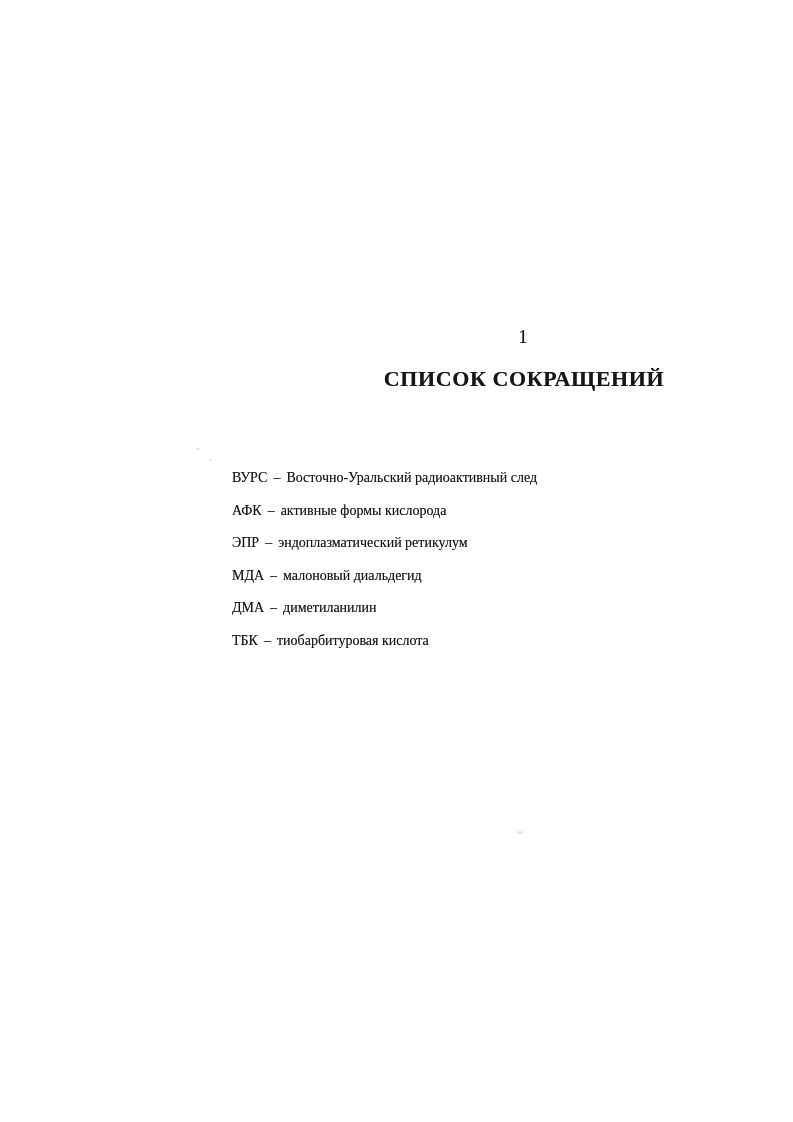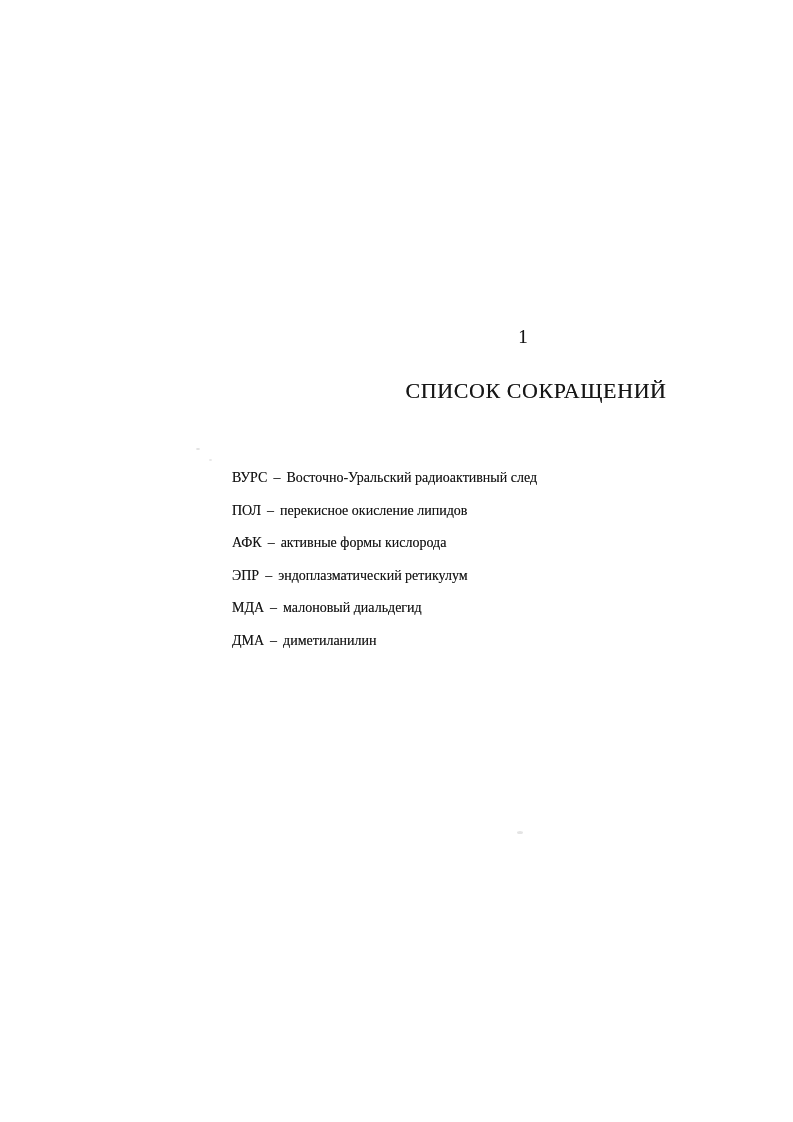--- a/index.html
+++ b/index.html
@@ -23,23 +23,23 @@
     transform: translateX(-50%);
     font-size: 19px;
     line-height: 22px;
     text-shadow: 0 0 0.5px rgba(0,0,0,0.45);
   }
   .heading {
     position: absolute;
     top: 366px;
     left: 524px;
     transform: translateX(-50%);
-    margin: 12px;
+    margin: 0;
     font-size: 22px;
-    font-weight: 400;
+    font-weight: 700;
     letter-spacing: 0.6px;
     white-space: nowrap;
     line-height: 26px;
     text-shadow: 0 0 0.6px rgba(0,0,0,0.55);
   }
   .abbr-list {
     position: absolute;
     top: 462px;
     left: 232px;
     font-size: 14px;
@@ -68,32 +68,32 @@
 
   <div class="page-number">1</div>
 
   <h1 class="heading">СПИСОК СОКРАЩЕНИЙ</h1>
 
   <div class="abbr-list">
       <div class="abbr-row">
     <span class="abbr-term">ВУРС</span><span class="abbr-dash">–</span><span class="abbr-def">Восточно-Уральский радиоактивный след</span>
   </div>
       <div class="abbr-row">
-    <span class="abbr-term">ПОЛ</span><span class="abbr-dash">–</span><span class="abbr-def">перекисное окисление липидов</span>
-  </div>
-      <div class="abbr-row">
     <span class="abbr-term">АФК</span><span class="abbr-dash">–</span><span class="abbr-def">активные формы кислорода</span>
   </div>
       <div class="abbr-row">
     <span class="abbr-term">ЭПР</span><span class="abbr-dash">–</span><span class="abbr-def">эндоплазматический ретикулум</span>
   </div>
       <div class="abbr-row">
     <span class="abbr-term">МДА</span><span class="abbr-dash">–</span><span class="abbr-def">малоновый диальдегид</span>
   </div>
       <div class="abbr-row">
     <span class="abbr-term">ДМА</span><span class="abbr-dash">–</span><span class="abbr-def">диметиланилин</span>
   </div>
+      <div class="abbr-row">
+    <span class="abbr-term">ТБК</span><span class="abbr-dash">–</span><span class="abbr-def">тиобарбитуровая кислота</span>
+  </div>
     </div>
 
   <div class="scan-speck speck-1"></div>
   <div class="scan-speck speck-2"></div>
   <div class="scan-speck speck-3"></div>
 </div>
 
 </body></html>

